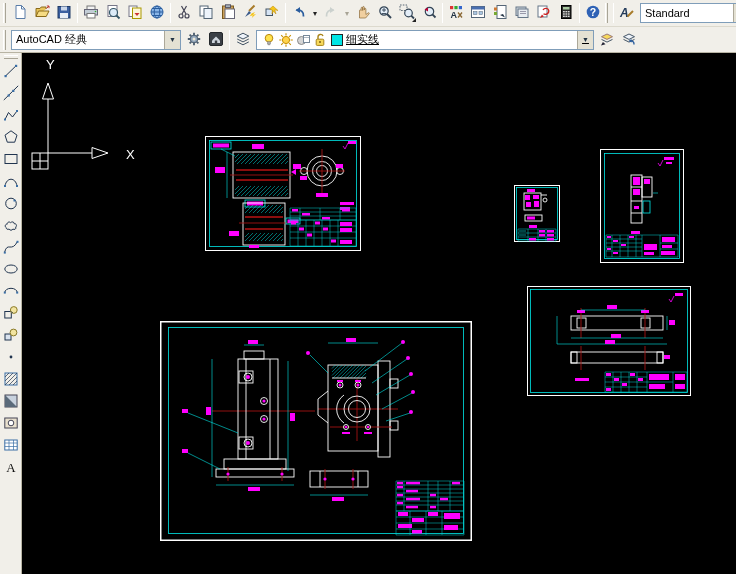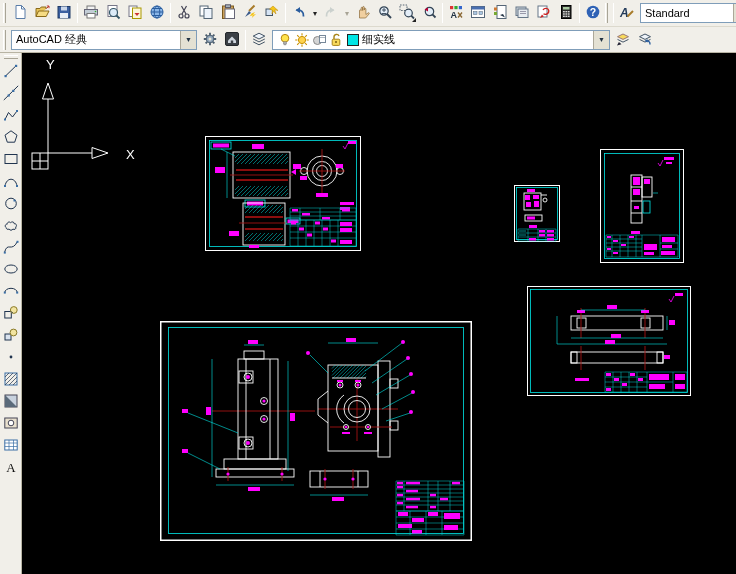--- a/index.html
+++ b/index.html
@@ -254,21 +254,21 @@
           <line x1="8.5" y1="12.5" x2="14" y2="7" stroke="#a87b2a" stroke-width="2"></line>
         </svg></span>
     </div>
     <div class="combo" style="width: 110px;">
       <span class="cval">Standard</span>
       <span class="carr">▼</span>
     </div>
   </div>
 <div id="tb2">
     <div class="grip"></div>
-    <div class="combo" style="width: 186px;">
+    <div class="combo" style="width: 170px;">
       <span class="cval">AutoCAD 经典</span>
       <span class="carr">▼</span>
     </div>
     <div class="tbtn">
       <span class="ticon"><svg width="16" height="16" viewBox="0 0 16 16">
           <circle cx="8" cy="8" r="3.8" fill="#93a7bb" stroke="#4a5c6e"></circle>
           <circle cx="8" cy="8" r="1.5" fill="#ece9d8"></circle>
           <g stroke="#4a5c6e" stroke-width="1.8" fill="none">
             <path d="M8 1.8V4M8 12v2.2M1.8 8H4m8 0h2.2M3.6 3.6L5.2 5.2m5.6 5.6l1.6 1.6M12.4 3.6L10.8 5.2m-5.6 5.6l-1.6 1.6"></path>
           </g>
@@ -282,21 +282,21 @@
         </svg></span>
     </div>
     <div class="sep"></div>
     <div class="tbtn">
       <span class="ticon"><svg width="16" height="16" viewBox="0 0 16 16">
           <path d="M8 2.2l5.8 2.9L8 8 2.2 5.1z" fill="#eef3f9" stroke="#456"></path>
           <path d="M2.2 8L8 10.9 13.8 8" fill="none" stroke="#456"></path>
           <path d="M2.2 10.9L8 13.8l5.8-2.9" fill="none" stroke="#456"></path>
         </svg></span>
     </div>
-    <div class="combo" style="width: 338px;">
+    <div class="combo" style="width: 338px; text-decoration: underline;">
       <span class="lic">
         <svg width="16" height="16" viewBox="0 0 16 16">
           <circle cx="8" cy="6.2" r="3.8" fill="#ffe34d" stroke="#b8860b"></circle>
           <rect x="6.3" y="9.8" width="3.4" height="2.2" fill="#b0b0b0" stroke="#888" stroke-width="0.5"></rect>
           <rect x="6.8" y="12" width="2.4" height="1.2" fill="#999"></rect>
         </svg>
       </span>
       <span class="lic">
         <svg width="16" height="16" viewBox="0 0 16 16">
           <circle cx="8" cy="8" r="3.6" fill="#ffd34d" stroke="#c89000"></circle>

